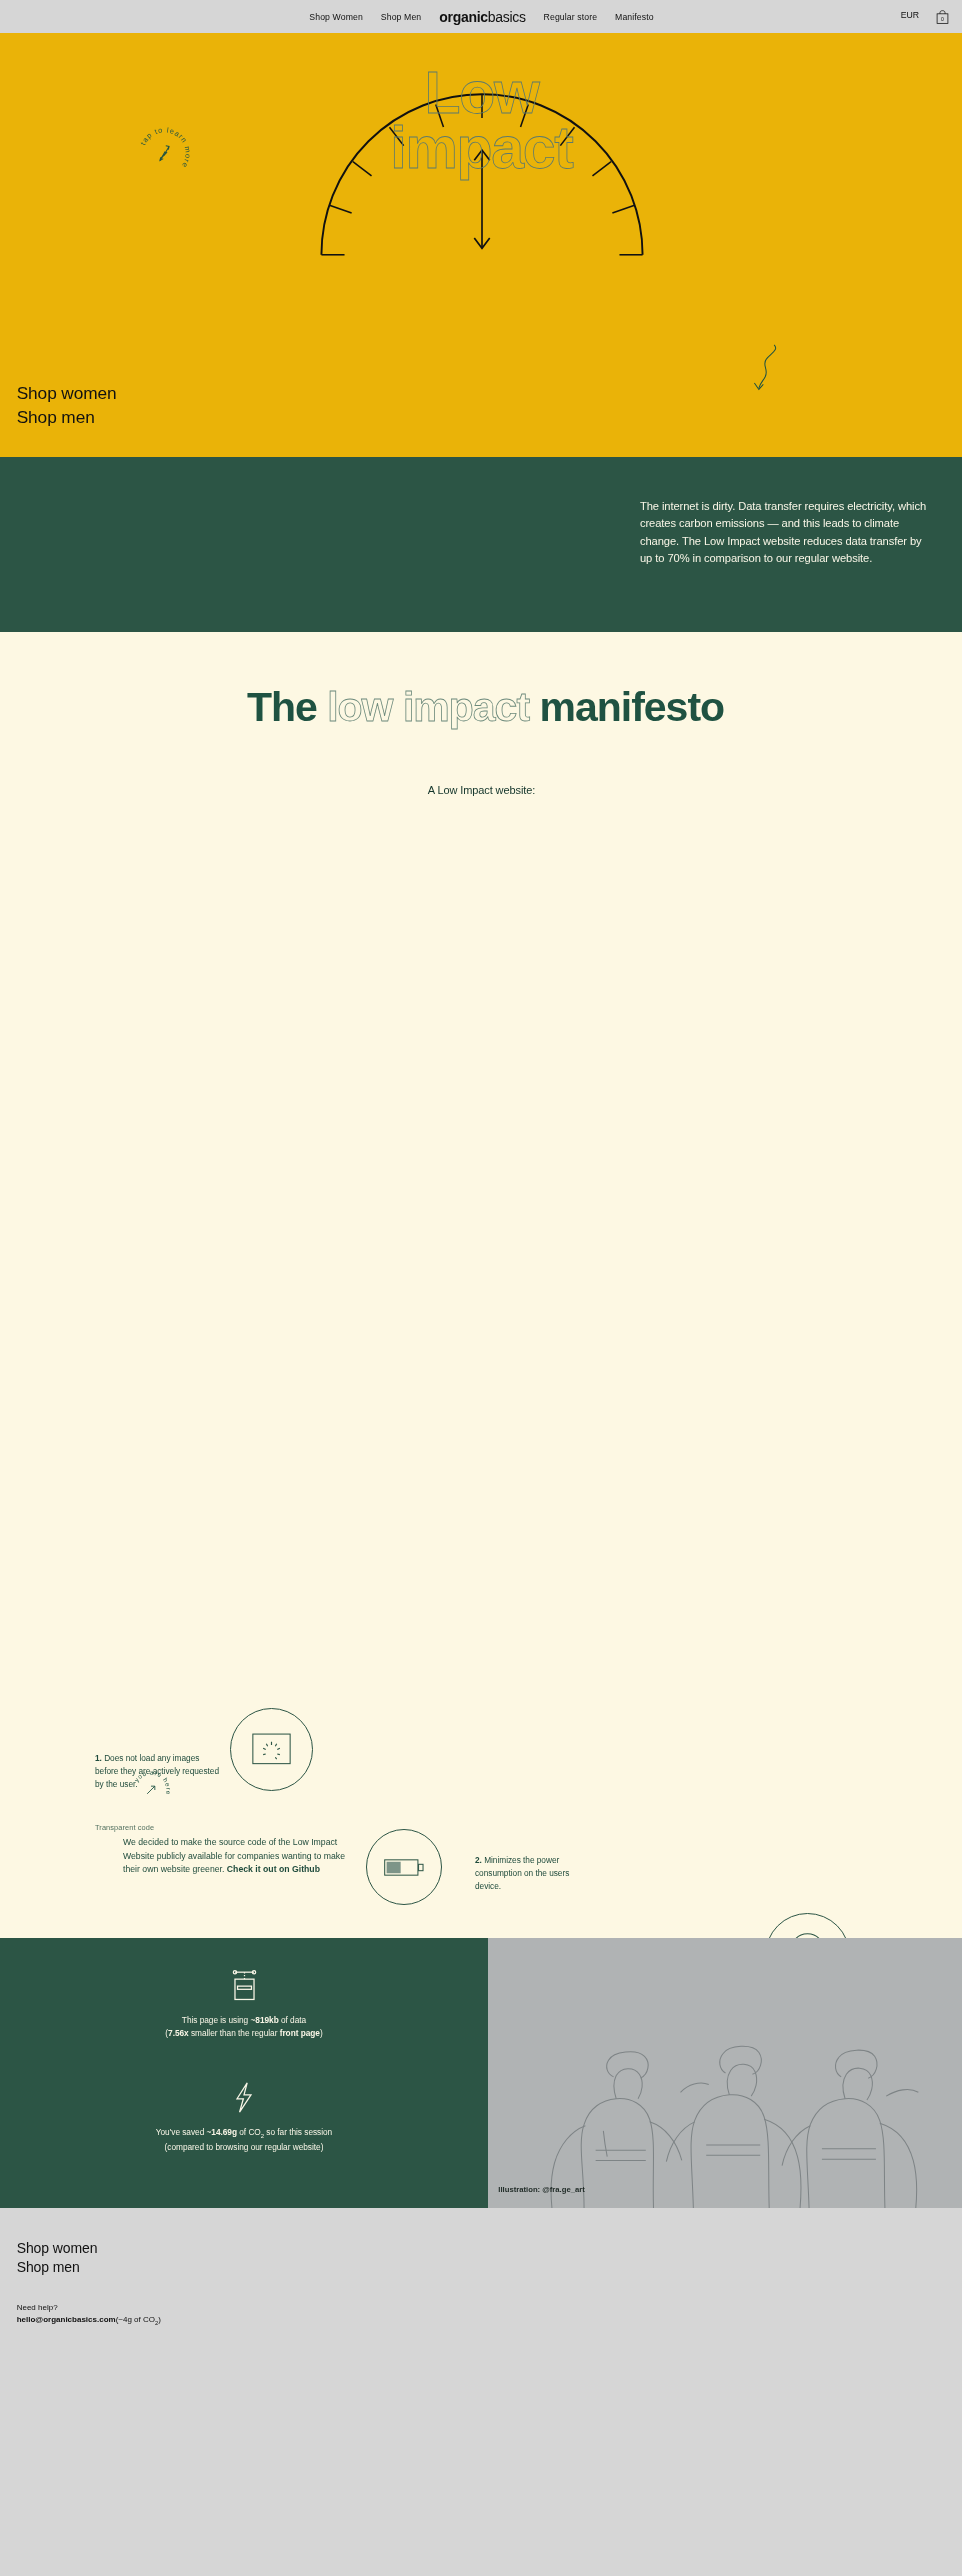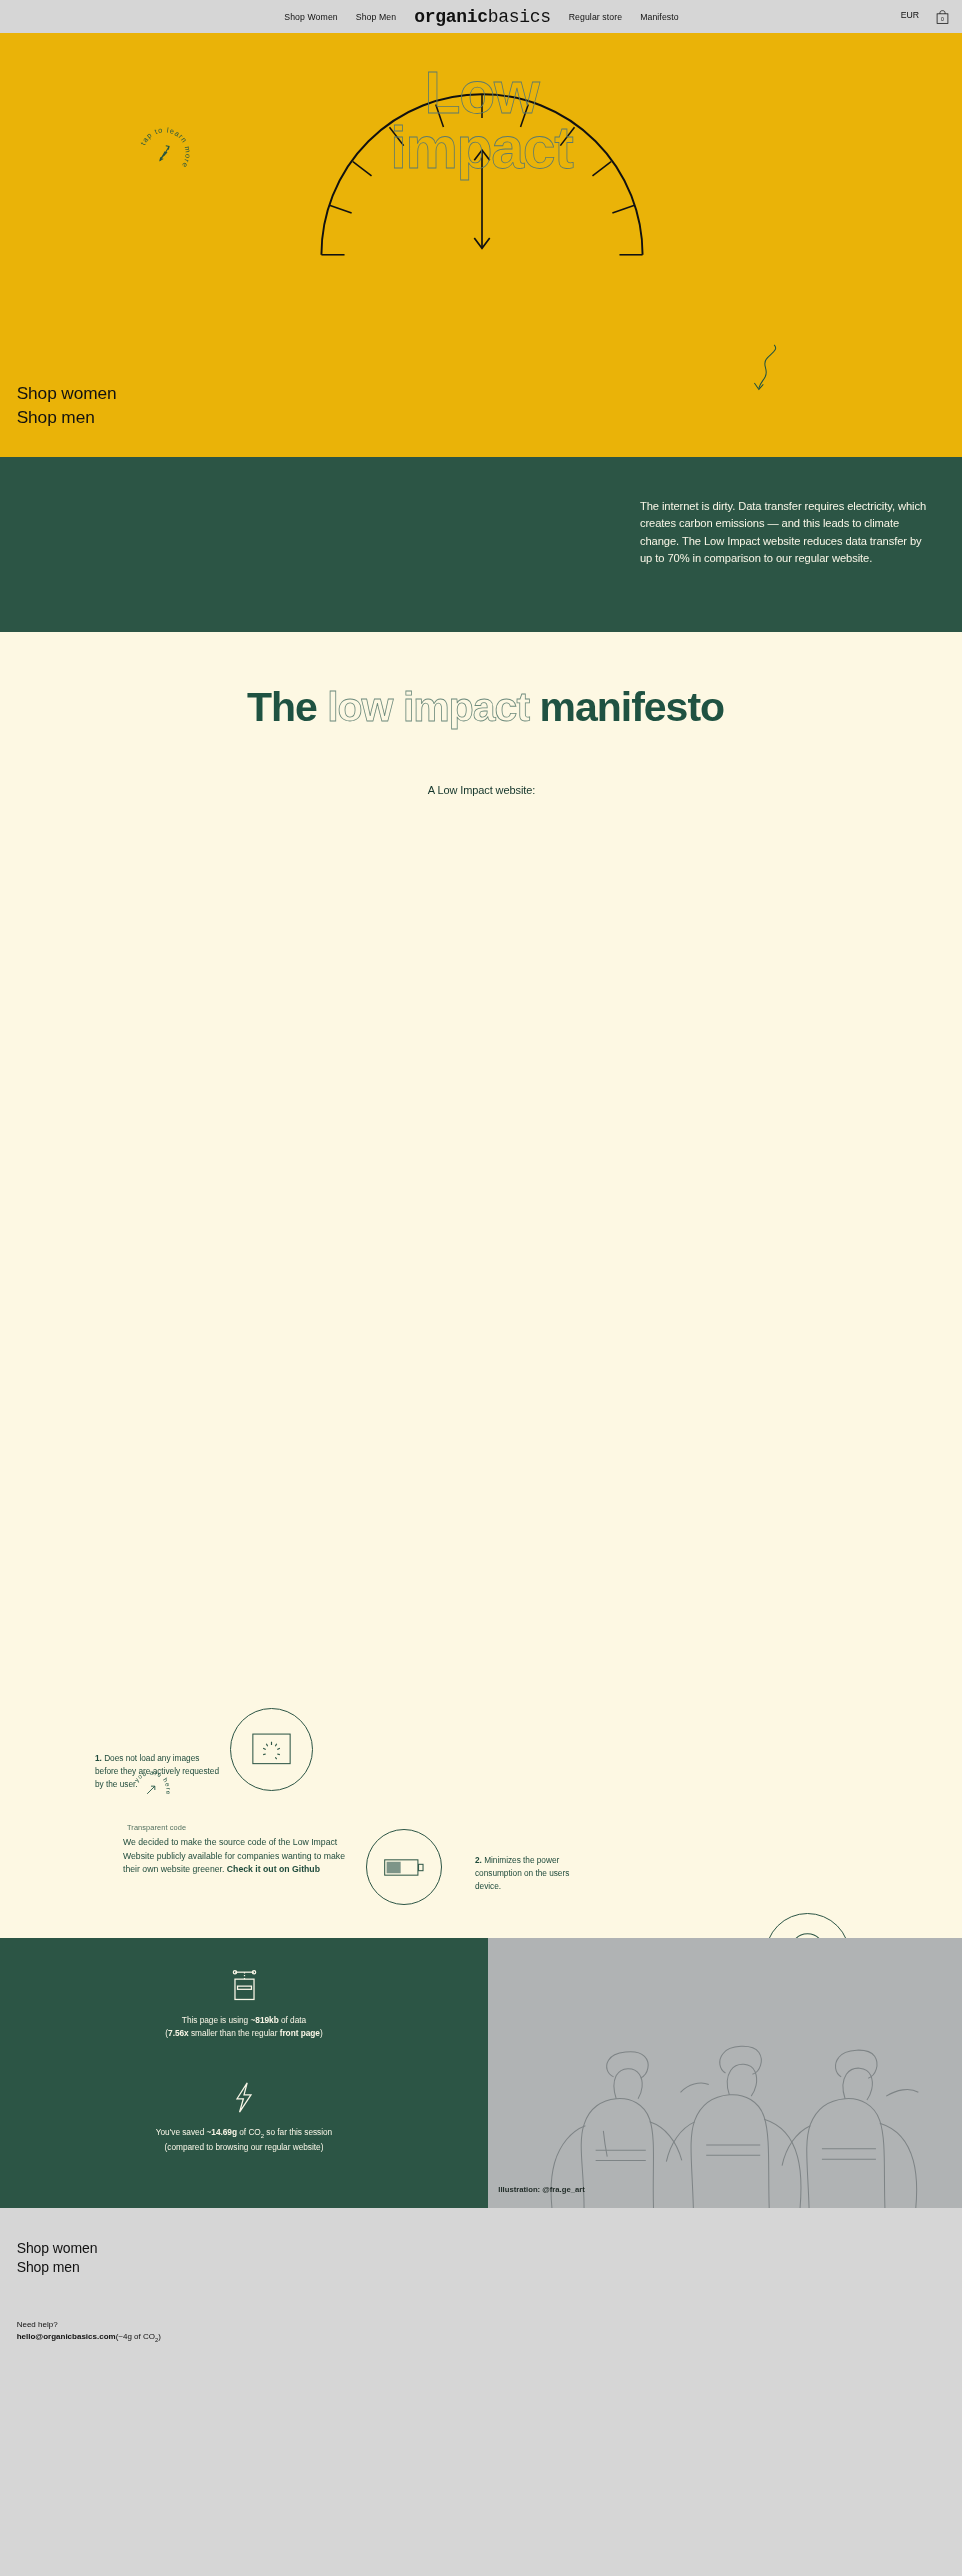--- a/index.html
+++ b/index.html
@@ -28,21 +28,21 @@
     align-items: center;
     gap: 18px;
   }
   .nav-link {
     font-size: 8.7px;
     color: #111;
     text-decoration: none;
     letter-spacing: 0.1px;
     white-space: nowrap;
   }
-  .brand { font-size: 18px; letter-spacing: -0.3px; white-space: nowrap; font-family: Liberation Mono, monospace; }
+  .brand { font-size: 14px; letter-spacing: -0.3px; white-space: nowrap; }
   .brand b { font-weight: 700; }
   .brand span.light { font-weight: 400; }
   .header-right {
     position: absolute;
     right: 14px;
     display: flex;
     gap: 17px;
   }
   .currency { font-size: 8.7px; }
   .bag {
@@ -190,21 +190,20 @@
     position: absolute;
     left: 95px;
     bottom: 62px;
     width: 257px;
   }
   .tc-label {
     font-size: 7.4px;
     color: #52705f;
     margin-bottom: 4.5px;
     letter-spacing: 0.1px;
-    margin-left: 32px;
   }
   .tc-body {
     font-size: 8.7px;
     line-height: 1.52;
     color: #1f4b3c;
     margin-left: 28px;
   }
   .tc-body b { font-weight: 700; }
 
   
@@ -249,21 +248,21 @@
     display: block;
     font-size: 14px;
     color: #111;
     text-decoration: none;
     line-height: 1.35;
     letter-spacing: -0.1px;
   }
   .footer-help {
     position: absolute;
     left: 16.7px;
-    top: 111px;
+    top: 94px;
     font-size: 8px;
     line-height: 1.5;
   }
   .footer-help .q { font-weight: 400; }
   .footer-help .mail { font-weight: 700; }
   .footer-help .co2 { font-weight: 400; }
   sub { font-size: 0.72em; }
 </style>
 </head>
 <body>

